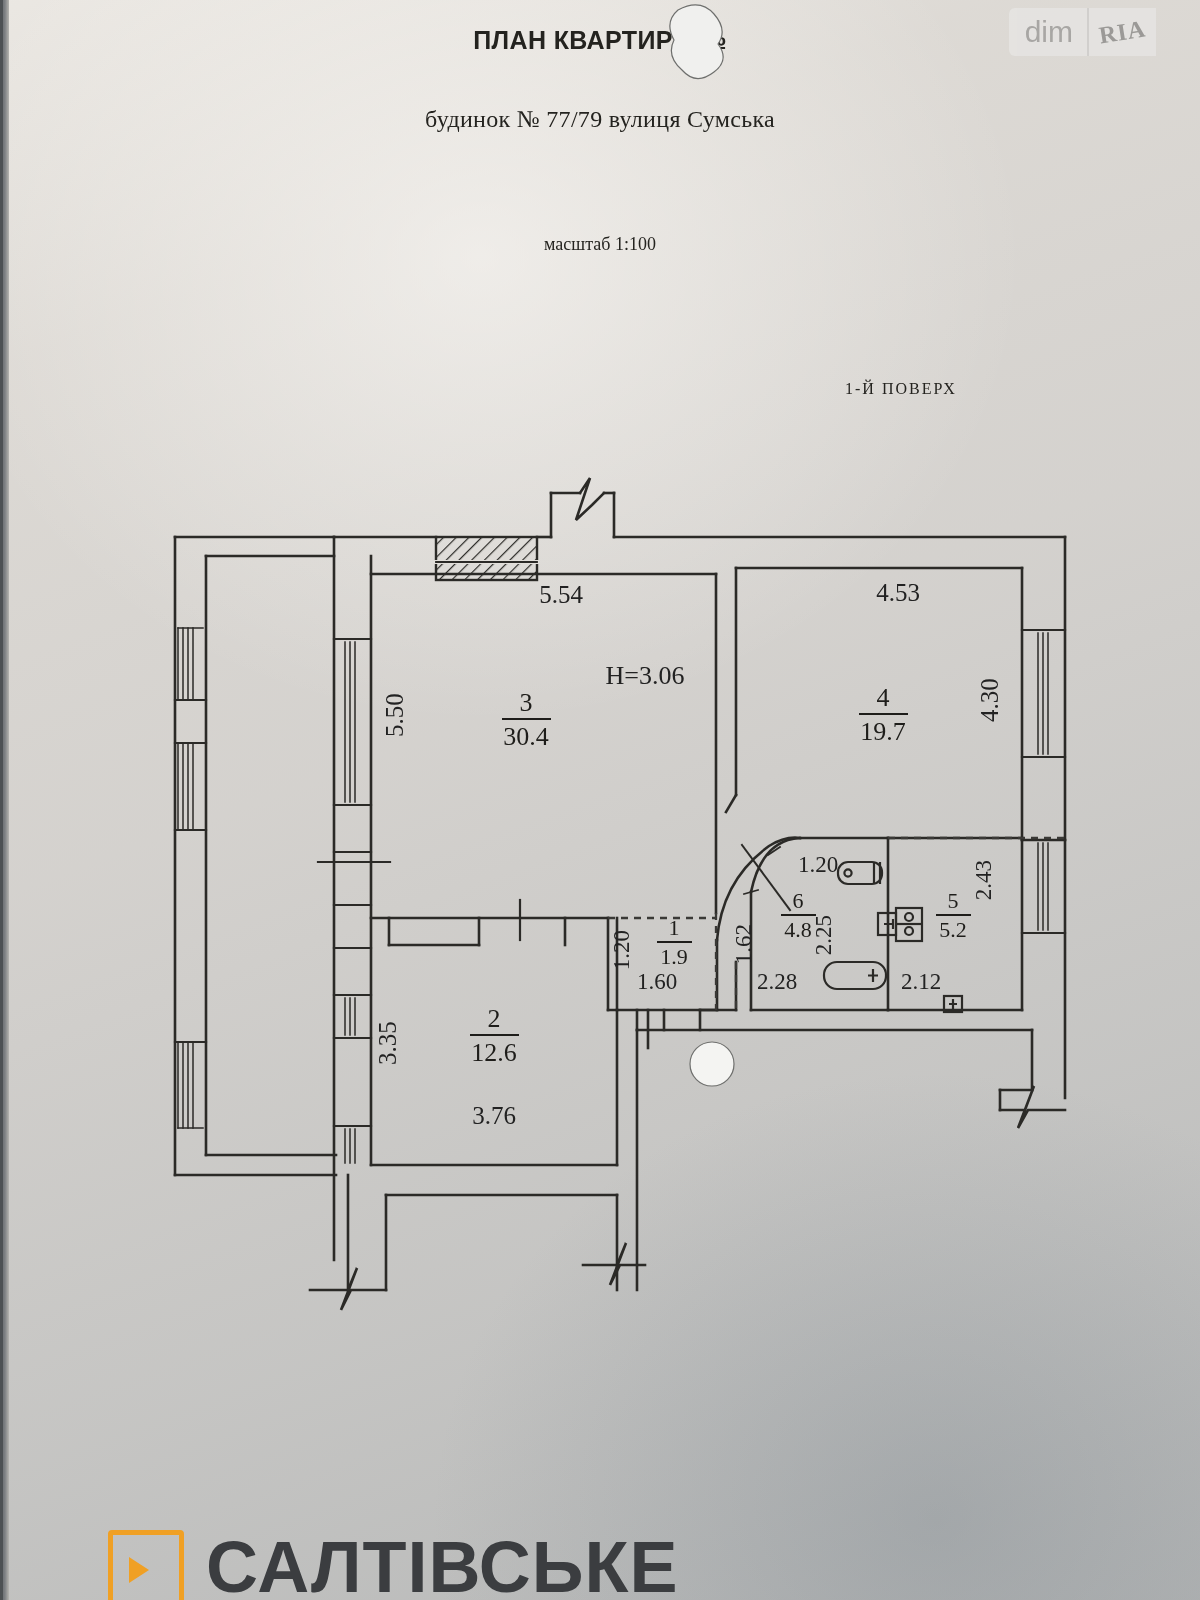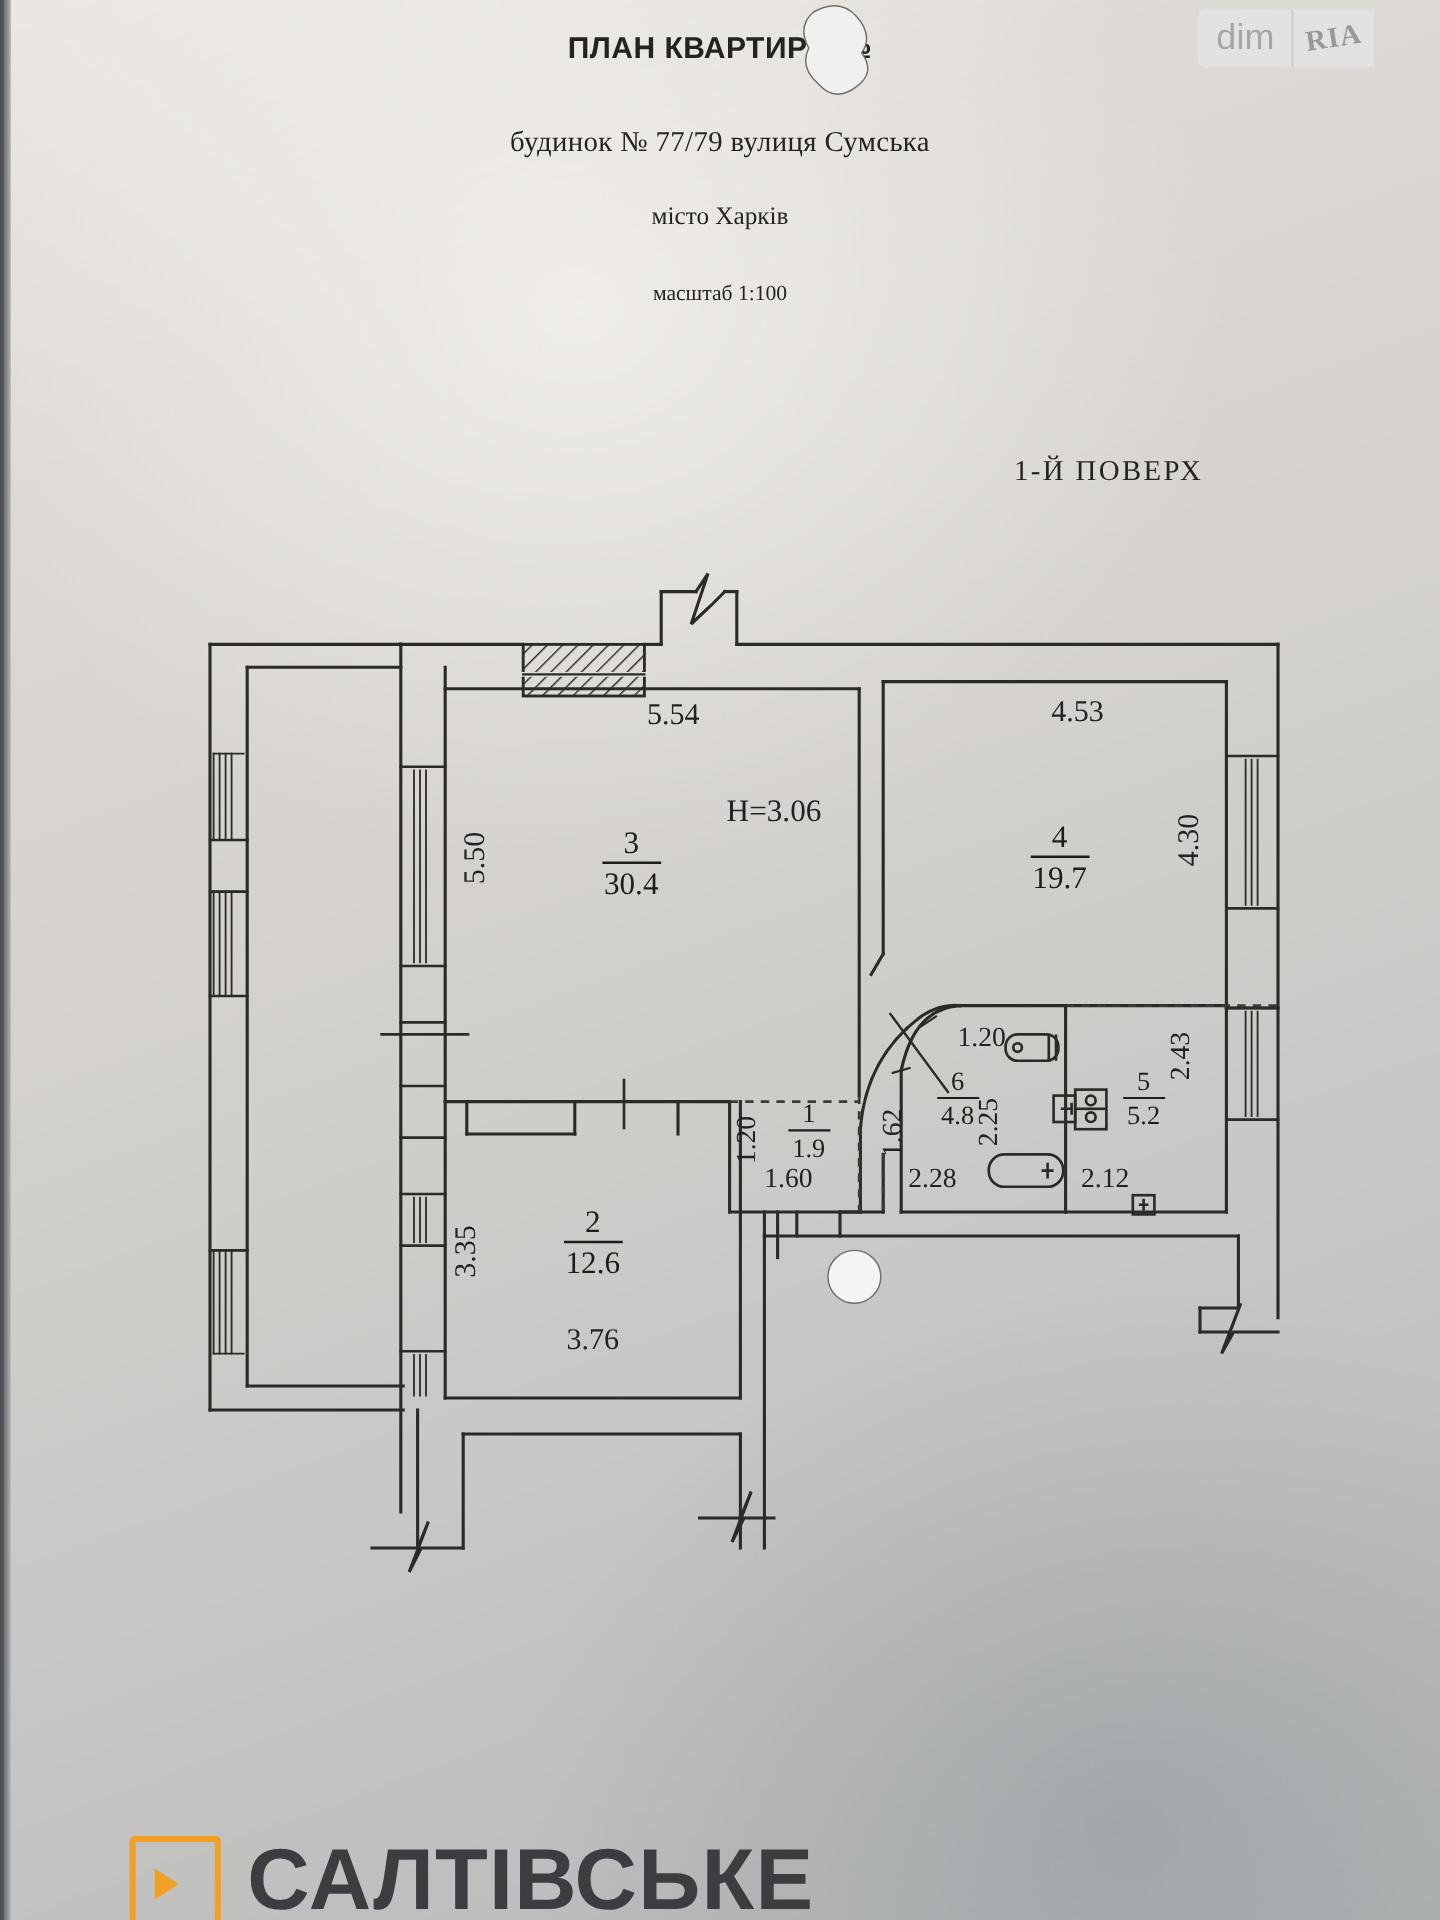--- a/index.html
+++ b/index.html
@@ -58,29 +58,29 @@
     font-family: "Liberation Sans", sans-serif;
     font-weight: bold;
     font-size: 25px;
     letter-spacing: 0.4px;
   }
   .hdr-line2 { font-size: 24px; font-weight: normal; letter-spacing: 0.3px; }
   .hdr-line3 { font-size: 21px; }
   .hdr-line4 { font-size: 18px; text-align: center; }
   .floor-label {
     position: absolute;
-    font-size: 24px;
+    font-size: 16px;
     letter-spacing: 2px;
     white-space: nowrap;
   }
 
   
   .wm-dimria {
     position: absolute;
-    top: 8px; right: 55px;
+    top: 8px; right: 44px;
     display: flex;
     align-items: stretch;
     height: 48px;
     opacity: 0.82;
   }
   .wm-dim {
     background: #e6e5e3;
     color: #9d9c9a;
     font-family: "Liberation Sans", sans-serif;
     font-size: 30px;
@@ -140,21 +140,20 @@
 <div id="page">
 
   <div class="paper-tint tint-a"></div>
   <div class="paper-tint tint-b"></div>
   <div class="paper-tint tint-c"></div>
   <div class="edge-strip"></div>
   <div class="edge-strip-2"></div>
 
   <div class="hdr hdr-title" style="top:26px;">ПЛАН КВАРТИРИ №</div>
   <div class="hdr hdr-line2" style="top:106px;">будинок № 77/79   вулиця Сумська</div>
-  <div class="hdr hdr-line3" style="top:168px;">місто Харків</div>
   <div class="hdr hdr-line4" style="top:234px;">масштаб 1:100</div>
   <div class="floor-label" style="left:845px; top:380px;">1-Й ПОВЕРХ</div>
 
   <div class="wm-dimria">
     <div class="wm-dim">dim</div>
     <div class="wm-ria">
         <span>RIA</span>
       </div>
   </div>
 

